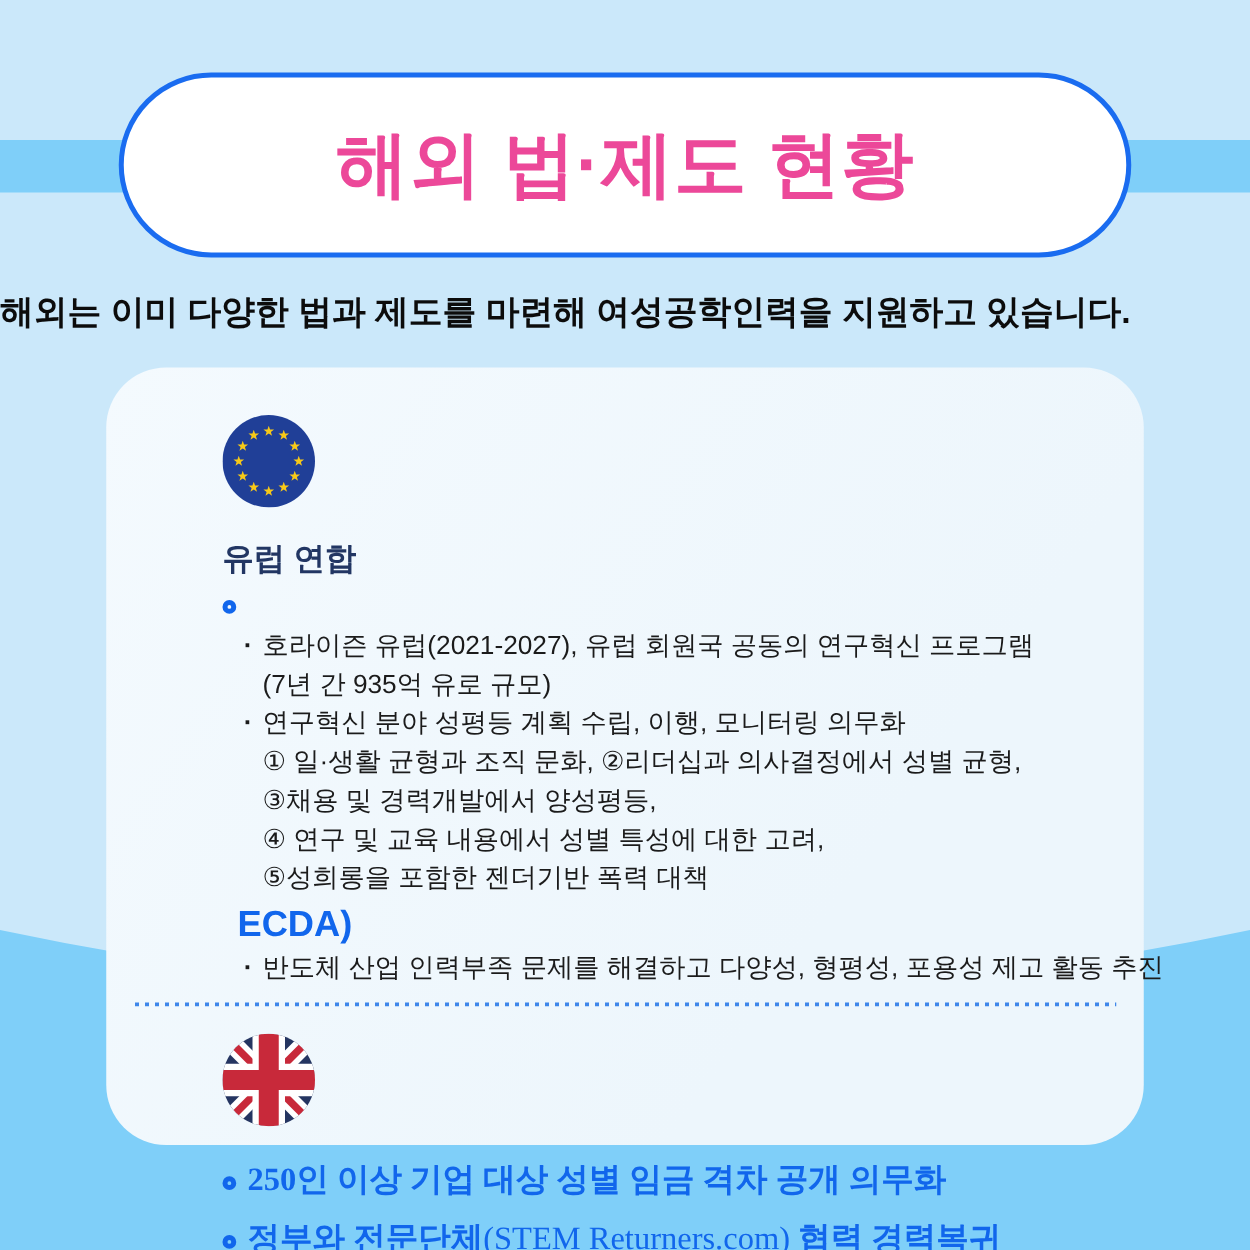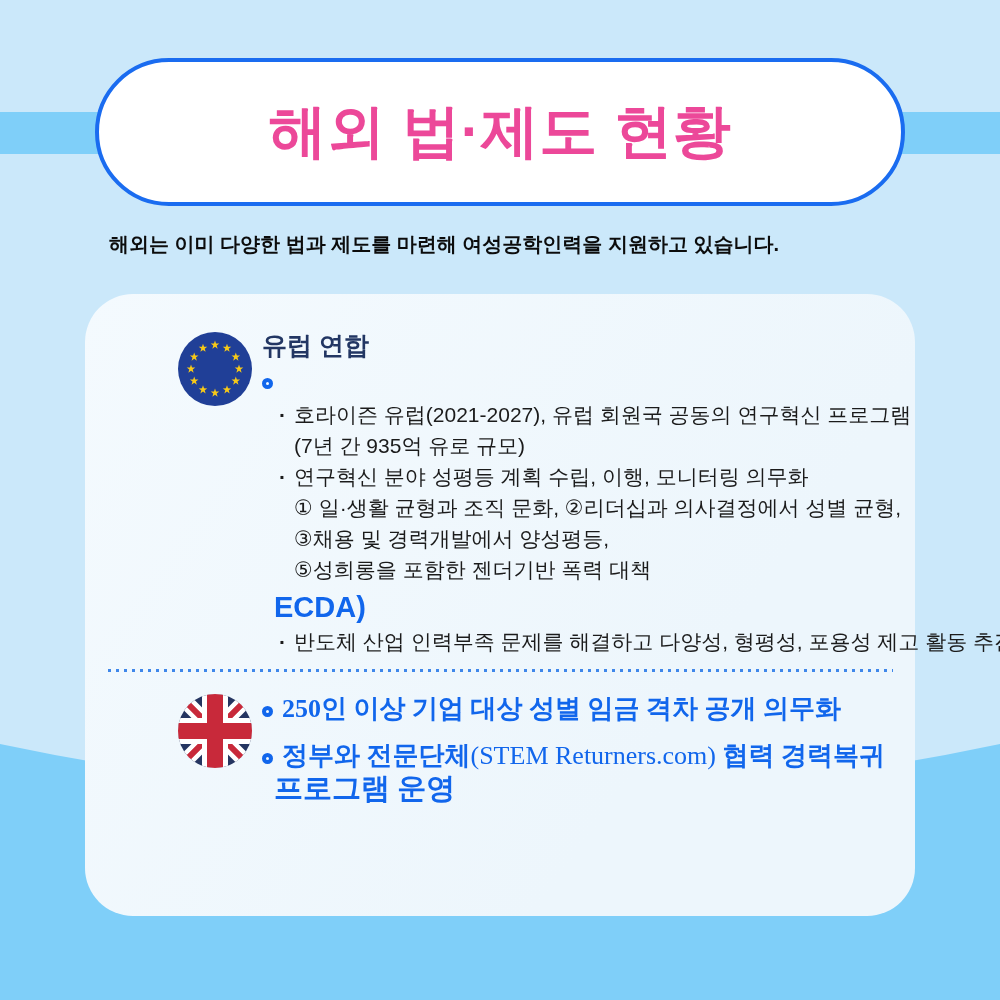--- a/index.html
+++ b/index.html
@@ -15,29 +15,29 @@
   .title-pill {
     position:absolute; left:95px; top:58px; width:810px; height:148px;
     background:#ffffff; border:4px solid #1a6cf0; border-radius:80px;
     display:flex; align-items:center; justify-content:center; z-index:2;
   }
   .page-title {
     font-size:58px; font-weight:800; color:#ec4899; letter-spacing:0.5px; white-space:nowrap;
   }
   .subtitle {
     position:absolute; left:0; top:231px; width:888px; text-align:center;
-    font-size:20px; font-weight:700; color:#0c0c0c; z-index:1; white-space:nowrap;
+    font-size:27px; font-weight:700; color:#0c0c0c; z-index:1; white-space:nowrap;
   }
 
   .card {
     position:absolute; left:85px; top:294px; width:830px; height:622px;
     background:linear-gradient(125deg,#f4fafe 0%,#edf6fc 70%);
     border-radius:48px; padding:36px 22px 0 23px; z-index:1;
   }
-  .section { display:flex; gap:10px; padding-left:70px; }
+  .section { display:flex; gap:26px; padding-left:70px;flex-direction:column; }
   .flag { width:74px; height:74px; flex:none; margin-top:2px; }
   .flag svg { width:74px; height:74px; display:block; }
   .section-content { flex:1; min-width:0; }
   .section-heading {
     font-size:25px; font-weight:800; color:#223663; line-height:30px;
     margin-bottom:4px; white-space:nowrap;
   }
   .item-label {
     font-size:26px; font-weight:800; color:#1166ec; line-height:33px; white-space:nowrap;
   }
@@ -124,20 +124,21 @@
             <div class="dline">
                 <span class="db"></span>
                 <span class="dt">① 일·생활 균형과 조직 문화, ②리더십과 의사결정에서 성별 균형,</span>
               </div>
             <div class="dline">
                 <span class="db"></span>
                 <span class="dt">③채용 및 경력개발에서 양성평등,</span>
               </div>
             <div class="dline">
                 <span class="db"></span>
+                <span class="dt">④ 연구 및 교육 내용에서 성별 특성에 대한 고려,</span>
               </div>
             <div class="dline">
                 <span class="db"></span>
                 <span class="dt">⑤성희롱을 포함한 젠더기반 폭력 대책</span>
               </div>
           </div>
         </div>
 
         <div class="item">
           <div class="label-line2">ECDA)</div>

